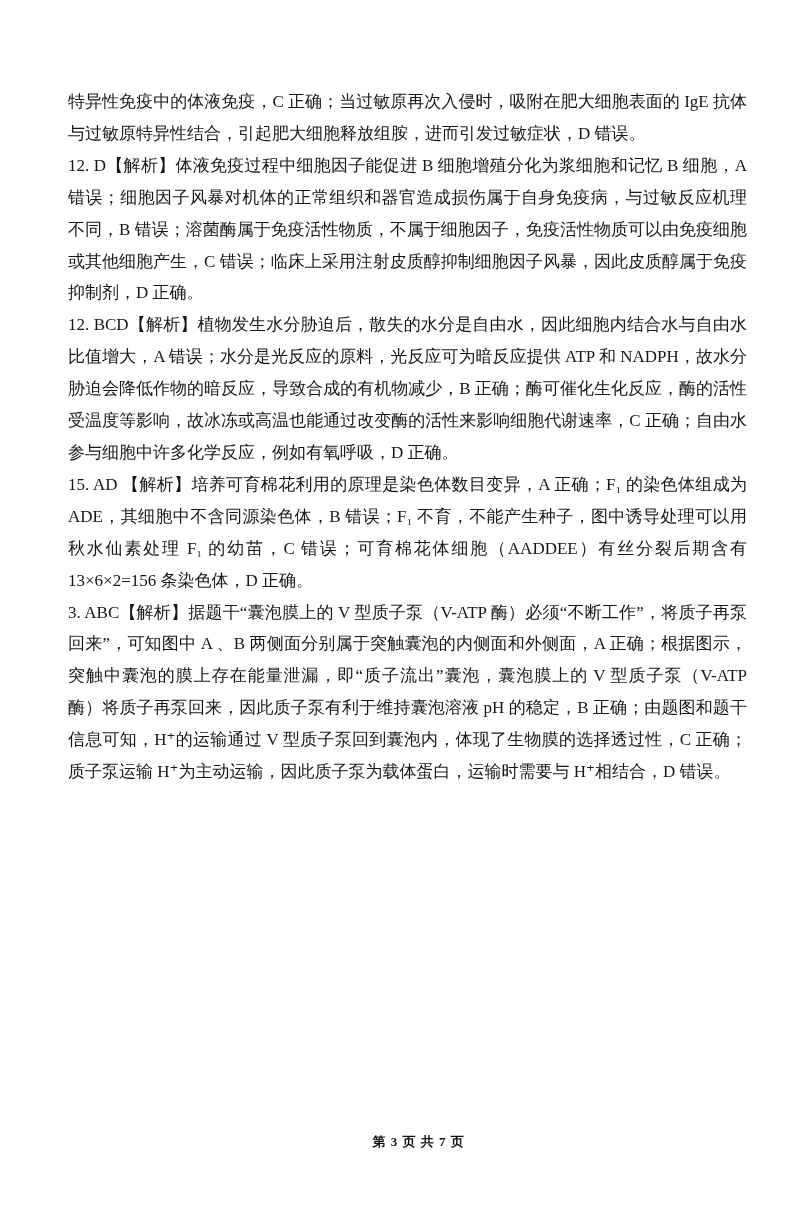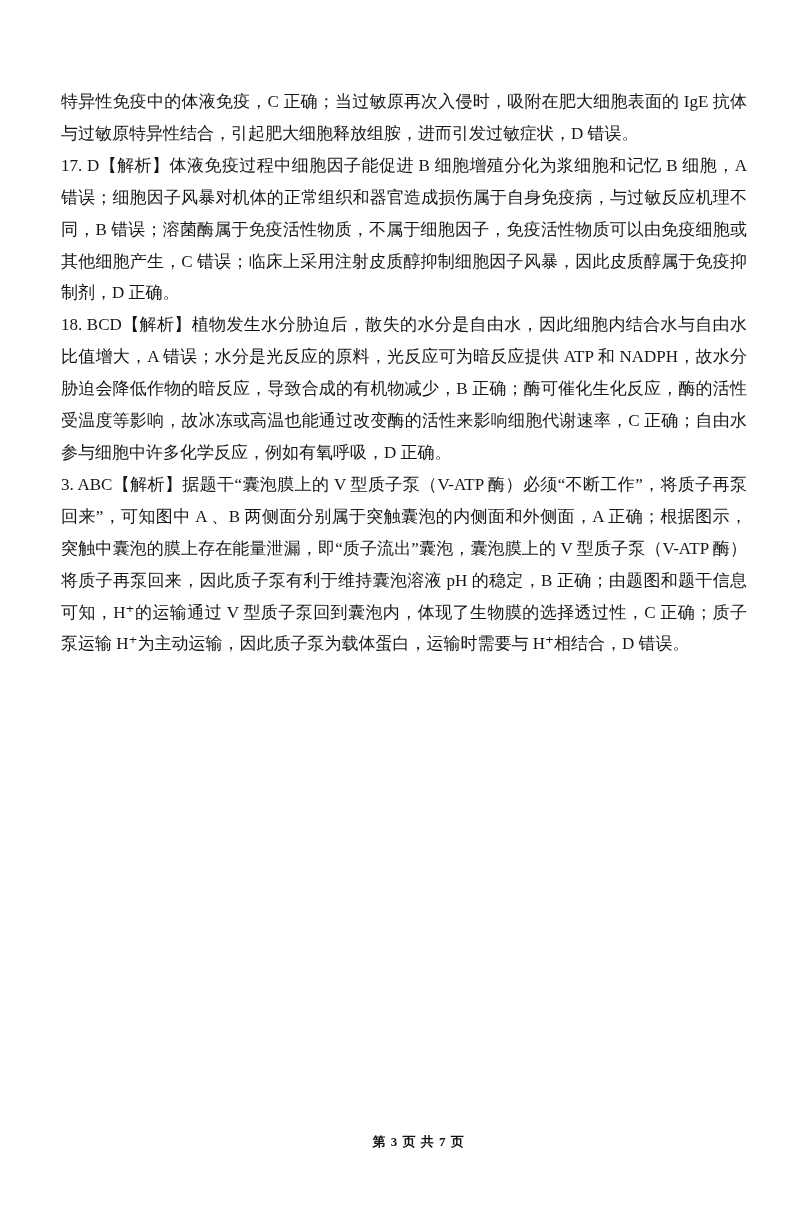--- a/index.html
+++ b/index.html
@@ -13,21 +13,21 @@
     height: 1213px;
     margin: 0 auto;
     background: #ffffff;
     color: #161616;
     font-family: "Liberation Serif", "DejaVu Serif", serif;
     overflow: hidden;
   }
   .content {
     position: absolute;
     top: 86px;
-    left: 61px;
+    left: 68px;
     right: 53px;
   }
   .para {
     margin: 0;
     font-size: 17px;
     line-height: 31.9px;
     text-align: justify;
     text-justify: inter-ideograph;
     word-break: break-word;
   }
@@ -43,18 +43,19 @@
     letter-spacing: 1px;
     padding-left: 37px;
   }
 </style>
 </head>
 <body>
 
 <div class="page">
   <div class="content">
     <p class="para">特异性免疫中的体液免疫，C 正确；当过敏原再次入侵时，吸附在肥大细胞表面的 IgE 抗体与过敏原特异性结合，引起肥大细胞释放组胺，进而引发过敏症状，D 错误。</p>
-    <p class="para">17. D【解析】体液免疫过程中细胞因子能促进 B 细胞增殖分化为浆细胞和记忆 B 细胞，A 错误；细胞因子风暴对机体的正常组织和器官造成损伤属于自身免疫病，与过敏反应机理不同，B 错误；溶菌酶属于免疫活性物质，不属于细胞因子，免疫活性物质可以由免疫细胞或其他细胞产生，C 错误；临床上采用注射皮质醇抑制细胞因子风暴，因此皮质醇属于免疫抑制剂，D 正确。</p>
-    <p class="para">18. BCD【解析】植物发生水分胁迫后，散失的水分是自由水，因此细胞内结合水与自由水比值增大，A 错误；水分是光反应的原料，光反应可为暗反应提供 ATP 和 NADPH，故水分胁迫会降低作物的暗反应，导致合成的有机物减少，B 正确；酶可催化生化反应，酶的活性受温度等影响，故冰冻或高温也能通过改变酶的活性来影响细胞代谢速率，C 正确；自由水参与细胞中许多化学反应，例如有氧呼吸，D 正确。</p>
+    <p class="para">12. D【解析】体液免疫过程中细胞因子能促进 B 细胞增殖分化为浆细胞和记忆 B 细胞，A 错误；细胞因子风暴对机体的正常组织和器官造成损伤属于自身免疫病，与过敏反应机理不同，B 错误；溶菌酶属于免疫活性物质，不属于细胞因子，免疫活性物质可以由免疫细胞或其他细胞产生，C 错误；临床上采用注射皮质醇抑制细胞因子风暴，因此皮质醇属于免疫抑制剂，D 正确。</p>
+    <p class="para">12. BCD【解析】植物发生水分胁迫后，散失的水分是自由水，因此细胞内结合水与自由水比值增大，A 错误；水分是光反应的原料，光反应可为暗反应提供 ATP 和 NADPH，故水分胁迫会降低作物的暗反应，导致合成的有机物减少，B 正确；酶可催化生化反应，酶的活性受温度等影响，故冰冻或高温也能通过改变酶的活性来影响细胞代谢速率，C 正确；自由水参与细胞中许多化学反应，例如有氧呼吸，D 正确。</p>
+    <p class="para">15. AD 【解析】培养可育棉花利用的原理是染色体数目变异，A 正确；F₁ 的染色体组成为 ADE，其细胞中不含同源染色体，B 错误；F₁ 不育，不能产生种子，图中诱导处理可以用秋水仙素处理 F₁ 的幼苗，C 错误；可育棉花体细胞（AADDEE）有丝分裂后期含有 13×6×2=156 条染色体，D 正确。</p>
     <p class="para">3. ABC【解析】据题干“囊泡膜上的 V 型质子泵（V-ATP 酶）必须“不断工作”，将质子再泵回来”，可知图中 A 、B 两侧面分别属于突触囊泡的内侧面和外侧面，A 正确；根据图示，突触中囊泡的膜上存在能量泄漏，即“质子流出”囊泡，囊泡膜上的 V 型质子泵（V-ATP 酶）将质子再泵回来，因此质子泵有利于维持囊泡溶液 pH 的稳定，B 正确；由题图和题干信息可知，H⁺的运输通过 V 型质子泵回到囊泡内，体现了生物膜的选择透过性，C 正确；质子泵运输 H⁺为主动运输，因此质子泵为载体蛋白，运输时需要与 H⁺相结合，D 错误。</p>
   </div>
   <div class="footer">第 3 页 共 7 页</div>
 </div>
 
 </body></html>

